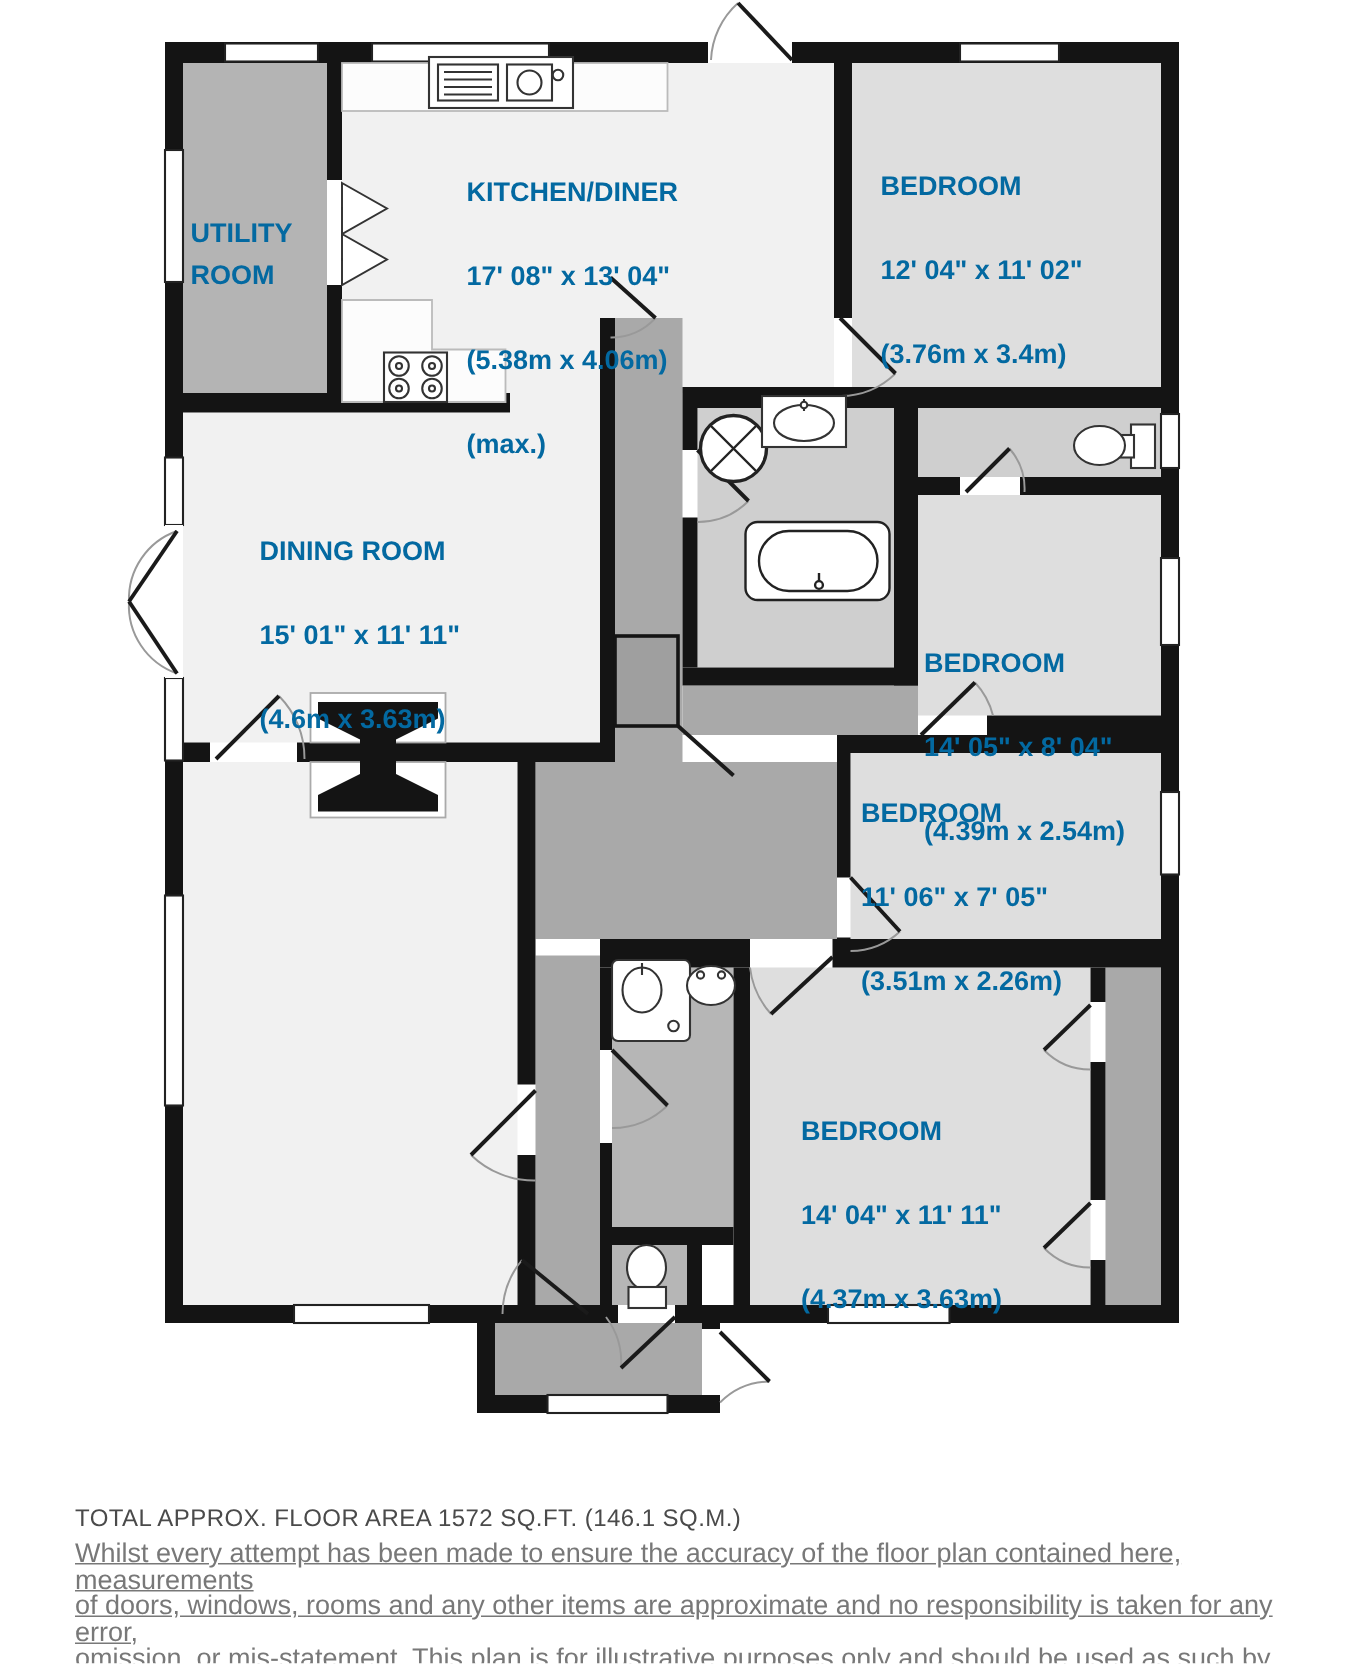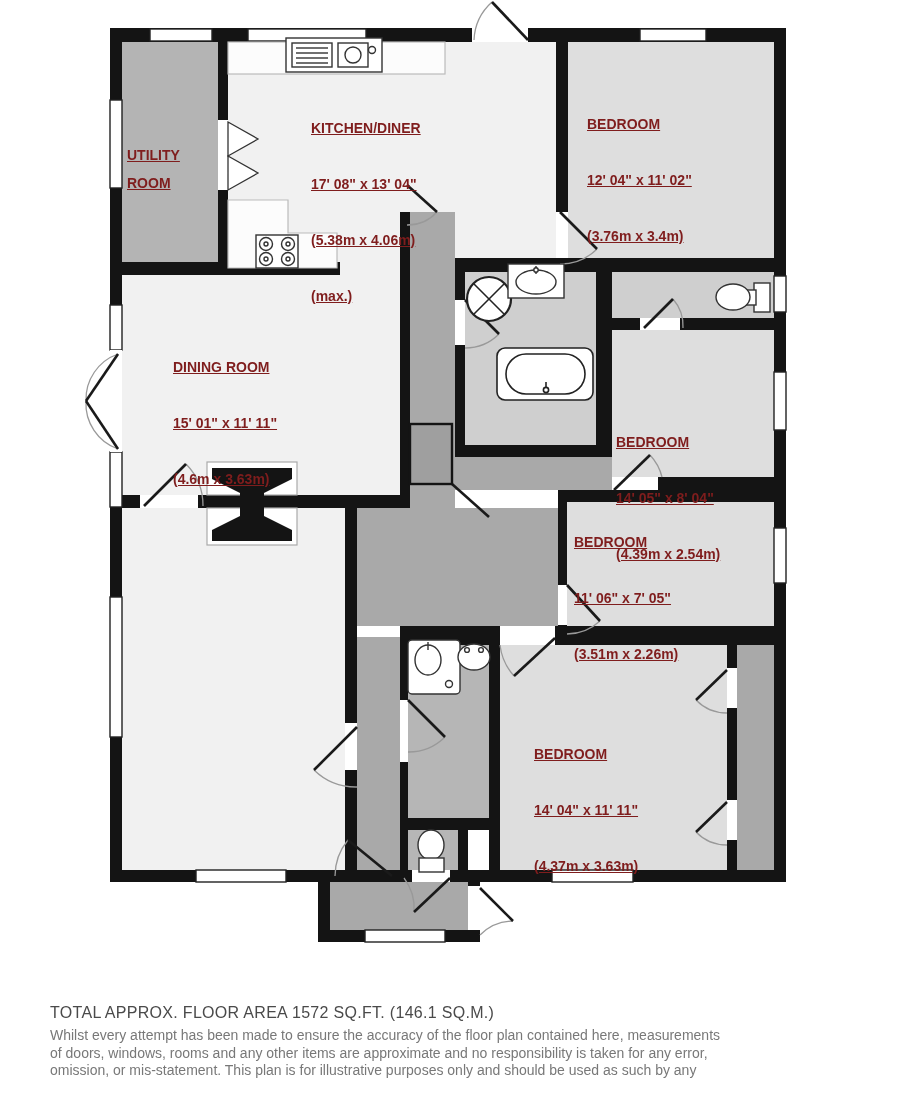--- a/index.html
+++ b/index.html
@@ -1,24 +1,24 @@
 <!DOCTYPE html>
 <html><head>
 <meta charset="utf-8">
 <style>
   html,body{margin:0;padding:0;background:#ffffff;}
   #stage{position:relative;width:900px;height:1109px;background:#fff;overflow:hidden;
          font-family:"Liberation Sans", sans-serif;}
   #plan-svg{position:absolute;left:0;top:0;}
-  .room-label{position:absolute;color:#7f1d1d;font-weight:bold;font-size:14px;
-              line-height:28px;white-space:pre-line;letter-spacing:0px;text-decoration:underline;}
+  .room-label{position:absolute;color:#0369a1;font-weight:bold;font-size:18px;
+              line-height:28px;white-space:pre-line;letter-spacing:0px;}
   .room-label .dim{display:block;}
   #footer{position:absolute;left:50px;top:1004px;width:800px;text-align:left;}
   .area-title{font-size:16px;color:#4a4a4a;letter-spacing:0.3px;margin-bottom:5px;}
-  .disc-line{font-size:14px;line-height:17.5px;color:#787878;}
+  .disc-line{font-size:18px;line-height:17.5px;color:#787878;text-decoration:underline;}
 </style>
 </head>
 <body>
 
 <div id="stage">
 
   <svg id="plan-svg" width="900" height="990" viewBox="0 0 900 990">
 
     <g>
       <rect x="228" y="42" width="328" height="220" fill="#f1f1f1"></rect>

